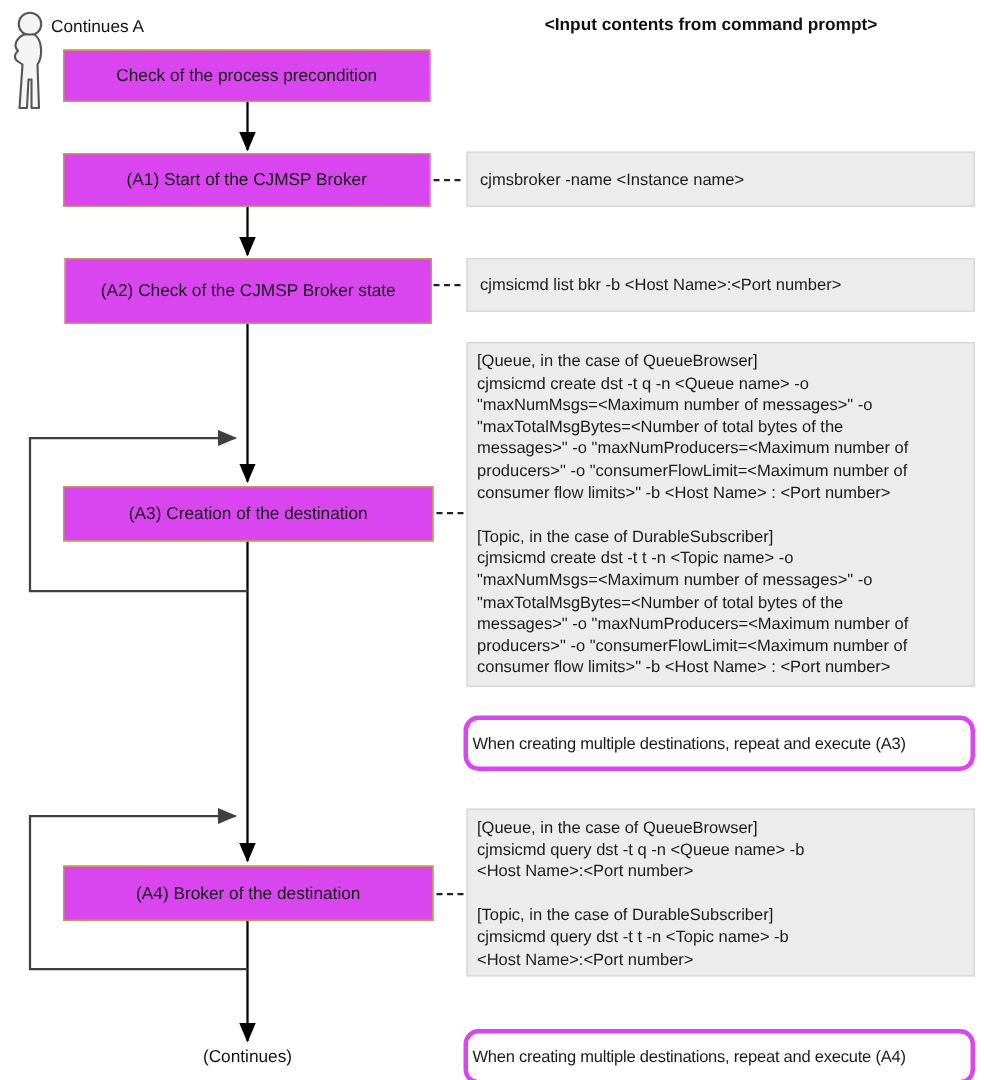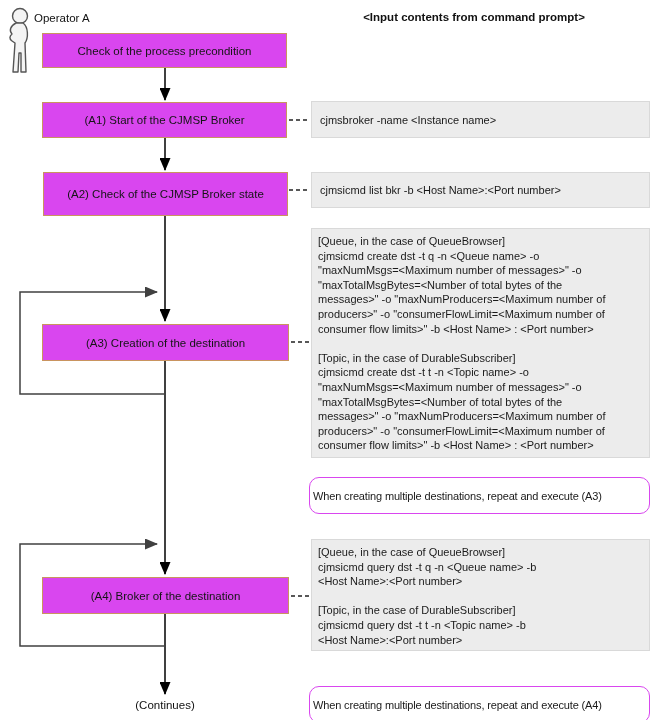--- a/index.html
+++ b/index.html
@@ -33,21 +33,21 @@
     border: 1px solid #D9D9D9;
     box-sizing: border-box;
     font-size: 11px;
     color: #1a1a1a;
   }
   .cmd.single { display: flex; align-items: center; padding-left: 8px; text-align: center; }
   .cmd.multi { padding: 5px 6px; white-space: pre-line; line-height: 14.6px; }
   .note {
     position: absolute;
     background: #ffffff;
-    border: 1px solid #d946ef;
+    border: 3px solid #d946ef;
     border-radius: 10px;
     box-sizing: border-box;
     display: flex;
     align-items: center;
     padding: 0 3px;
     font-size: 11px;
     letter-spacing: -0.15px;
     color: #1a1a1a;
     white-space: nowrap;
   }
@@ -92,21 +92,21 @@
     <line x1="289" y1="120" x2="309" y2="120" stroke="#222" stroke-width="1.5" stroke-dasharray="4 3"></line>
     <line x1="289" y1="190" x2="309" y2="190" stroke="#222" stroke-width="1.5" stroke-dasharray="4 3"></line>
     <line x1="291" y1="342" x2="309" y2="342" stroke="#222" stroke-width="1.5" stroke-dasharray="4 3"></line>
     <line x1="291" y1="596" x2="309" y2="596" stroke="#222" stroke-width="1.5" stroke-dasharray="4 3"></line>
   </svg>
 
   <svg class="abs" style="left:3px; top:7px;" width="32" height="68" viewBox="0 0 32 68">
     <circle cx="17" cy="9" r="7.5" fill="#f4f4f4" stroke="#555" stroke-width="1.4"></circle>
     <path d="M13,16 C7,19 6,24 9,27 C6.5,29 6,32 9,34 L12,36 L10,65 L15,65 L16,46 L18,46 L18,65 L23,65 L22,36 C25.5,31 25.5,20 20,16 Z" fill="#f4f4f4" stroke="#555" stroke-width="1.4" stroke-linejoin="round"></path>
   </svg>
-  <div class="plain-label" style="left:34px; top:12px;">Operator A</div>
+  <div class="plain-label" style="left:34px; top:12px;">Continues A</div>
 
   <div class="hdr" style="left:313px; top:11px; width:322px;">&lt;Input contents from command prompt&gt;</div>
 
   <div class="step" style="left:42px; top:33px;  width:245px; height:35px;">Check of the process precondition</div>
   <div class="step" style="left:42px; top:102px; width:245px; height:36px;">(A1) Start of the CJMSP Broker</div>
   <div class="step" style="left:43px; top:172px; width:245px; height:44px;">(A2) Check of the CJMSP Broker state</div>
   <div class="step" style="left:42px; top:324px; width:247px; height:37px;">(A3) Creation of the destination</div>
   <div class="step" style="left:42px; top:577px; width:247px; height:37px;">(A4) Broker of the destination</div>
 
   <div class="cmd single" style="left:311px; top:101px; width:339px; height:37px;">cjmsbroker -name &lt;Instance name&gt;</div>

